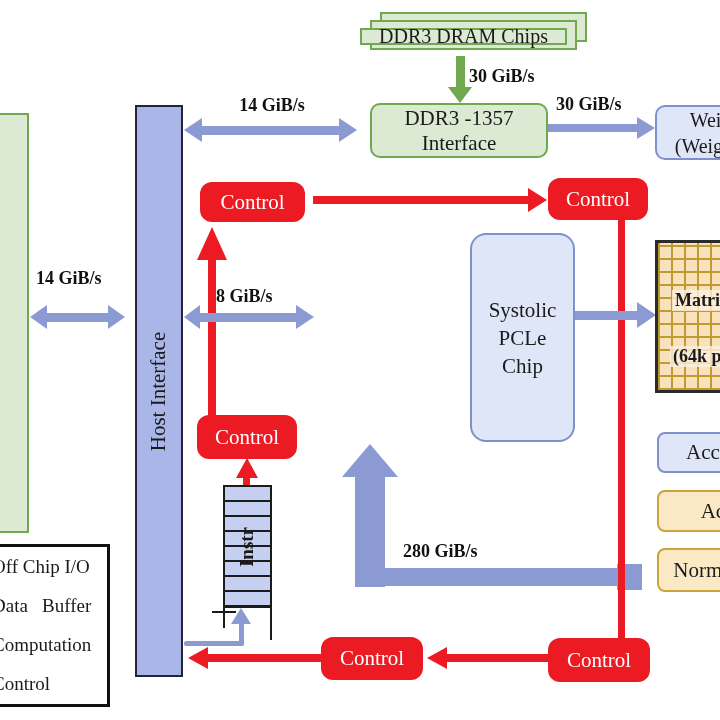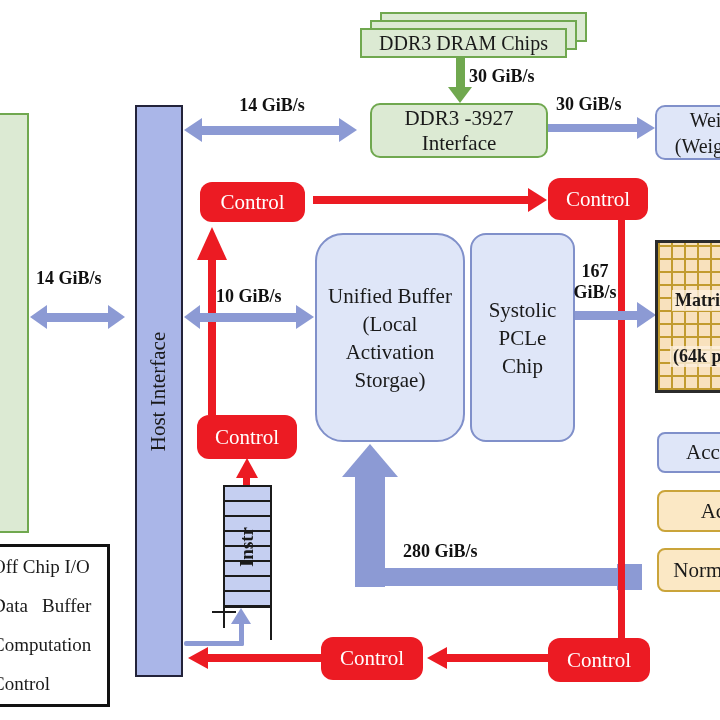--- a/index.html
+++ b/index.html
@@ -33,30 +33,30 @@
   <div class="box greenbox z1" style="left:-45px;top:113px;width:74px;height:420px;">
     <span class="vtext" style="font-size:21px;">PCLe Gen3x16 Interface</span>
   </div>
 
   <div class="box z5" style="left:135px;top:105px;width:48px;height:572px;background:#aab6e8;border:2px solid #23233a;">
     <span class="vtext" style="font-size:21px;">Host Interface</span>
   </div>
 
   <div class="box greenbox z1" style="left:380px;top:12px;width:207px;height:30px;"></div>
   <div class="box greenbox z2" style="left:370px;top:20px;width:207px;height:30px;"></div>
-  <div class="box greenbox z3" style="left:360px;top:28px;width:207px;height:30px;">
+  <div class="box greenbox z3" style="left:360px;top:28px;width:207px;height:17px;">
     <span style="font-size:20px;">DDR3 DRAM Chips</span>
   </div>
 
   <div class="shaft z2" style="left:456px;top:56px;width:9px;height:33px;background:#70a84f;"></div>
   <div class="tri z2" style="left:448px;top:87px;border-left:12px solid transparent;border-right:12px solid transparent;border-top:16px solid #70a84f;"></div>
   <div class="bw" style="left:469px;top:66px;">30 GiB/s</div>
 
   <div class="box greenbox z3" style="left:370px;top:103px;width:178px;height:55px;border-radius:10px;">
-    <span style="font-size:21px;line-height:25px;">DDR3 -3927</span>
+    <span style="font-size:21px;line-height:25px;">DDR3 -1357</span>
     <span style="font-size:21px;line-height:25px;">Interface</span>
   </div>
 
   <div class="shaft blue z2" style="left:548px;top:124px;width:89px;height:8px;"></div>
   <div class="tri z2" style="left:637px;top:117px;border-top:11px solid transparent;border-bottom:11px solid transparent;border-left:18px solid #8c9ad4;"></div>
   <div class="bw" style="left:556px;top:94px;">30 GiB/s</div>
 
   <div class="box bluebox z3" style="left:655px;top:105px;width:175px;height:55px;border-radius:10px;">
     <span style="font-size:20px;line-height:26px;">Weight FIFO</span>
     <span style="font-size:20px;line-height:26px;">(Weight Fetcher)</span>
@@ -68,21 +68,21 @@
   <div class="bw" style="left:212px;top:95px;width:120px;text-align:center;">14 GiB/s</div>
 
   <div class="shaft blue z2" style="left:46px;top:313px;width:62px;height:9px;"></div>
   <div class="tri z2" style="left:30px;top:305px;border-top:12px solid transparent;border-bottom:12px solid transparent;border-right:17px solid #8c9ad4;"></div>
   <div class="tri z2" style="left:108px;top:305px;border-top:12px solid transparent;border-bottom:12px solid transparent;border-left:17px solid #8c9ad4;"></div>
   <div class="bw" style="left:36px;top:268px;">14 GiB/s</div>
 
   <div class="shaft blue z4" style="left:199px;top:313px;width:97px;height:9px;"></div>
   <div class="tri z4" style="left:184px;top:305px;border-top:12px solid transparent;border-bottom:12px solid transparent;border-right:16px solid #8c9ad4;"></div>
   <div class="tri z4" style="left:296px;top:305px;border-top:12px solid transparent;border-bottom:12px solid transparent;border-left:18px solid #8c9ad4;"></div>
-  <div class="bw" style="left:216px;top:286px;">10 GiB/s</div>
+  <div class="bw" style="left:216px;top:286px;">8 GiB/s</div>
 
   <div class="ctrl z5" style="left:200px;top:182px;width:105px;height:40px;">
     <span>Control</span>
   </div>
 
   <div class="ctrl z5" style="left:548px;top:178px;width:100px;height:42px;">
     <span>Control</span>
   </div>
 
   <div class="ctrl z5" style="left:197px;top:415px;width:100px;height:44px;">
@@ -119,39 +119,29 @@
     <span class="vtext" style="font-size:19px;font-weight:bold;">Instr</span>
   </div>
   <div class="shaft z2" style="left:223px;top:608px;width:2px;height:20px;background:#1b1b1b;"></div>
   <div class="shaft z2" style="left:270px;top:608px;width:2px;height:32px;background:#1b1b1b;"></div>
   <div class="shaft z2" style="left:212px;top:611px;width:24px;height:2px;background:#1b1b1b;"></div>
 
   <div class="shaft blue z3" style="left:184px;top:641px;width:60px;height:5px;border-radius:2px;"></div>
   <div class="shaft blue z3" style="left:239px;top:622px;width:5px;height:24px;border-radius:2px;"></div>
   <div class="tri z3" style="left:231px;top:608px;border-left:10px solid transparent;border-right:10px solid transparent;border-bottom:16px solid #8c9ad4;"></div>
 
-  <div class="box bluebox z5" style="left:315px;top:233px;width:150px;height:209px;border-radius:28px;">
-    <span class="line">Unified Buffer</span>
-    <span class="line">(Local</span>
-    <span class="line">Activation</span>
-    <span class="line">Storgae)</span>
-  </div>
 
   <div class="box bluebox z5" style="left:470px;top:233px;width:105px;height:209px;border-radius:16px;">
     <span class="line">Systolic</span>
     <span class="line">PCLe</span>
     <span class="line">Chip</span>
   </div>
 
   <div class="shaft blue z2" style="left:575px;top:311px;width:62px;height:9px;"></div>
   <div class="tri z2" style="left:637px;top:302px;border-top:13px solid transparent;border-bottom:13px solid transparent;border-left:19px solid #8c9ad4;"></div>
-  <div class="bw" style="left:568px;top:261px;width:54px;text-align:center;line-height:21px;">
-    <span>167</span><br>
-    <span>GiB/s</span>
-  </div>
 
   <div class="abs z3" style="left:655px;top:240px;width:225px;height:153px;box-sizing:border-box;
               background-color:#f8e1bd;border:3px solid #2b2b2b;
               background-image:repeating-linear-gradient(0deg,#c29b2e 0 2px,transparent 2px 13px),
                                repeating-linear-gradient(90deg,#c29b2e 0 2px,transparent 2px 13px);">
     <span class="matrix-label" style="left:14px;top:47px;">Matrix Multiply Unit</span>
     <span class="matrix-label" style="left:12px;top:103px;">(64k per cycle)</span>
   </div>
 
   <div class="box bluebox z3" style="left:657px;top:432px;width:176px;height:41px;border-radius:8px;">

